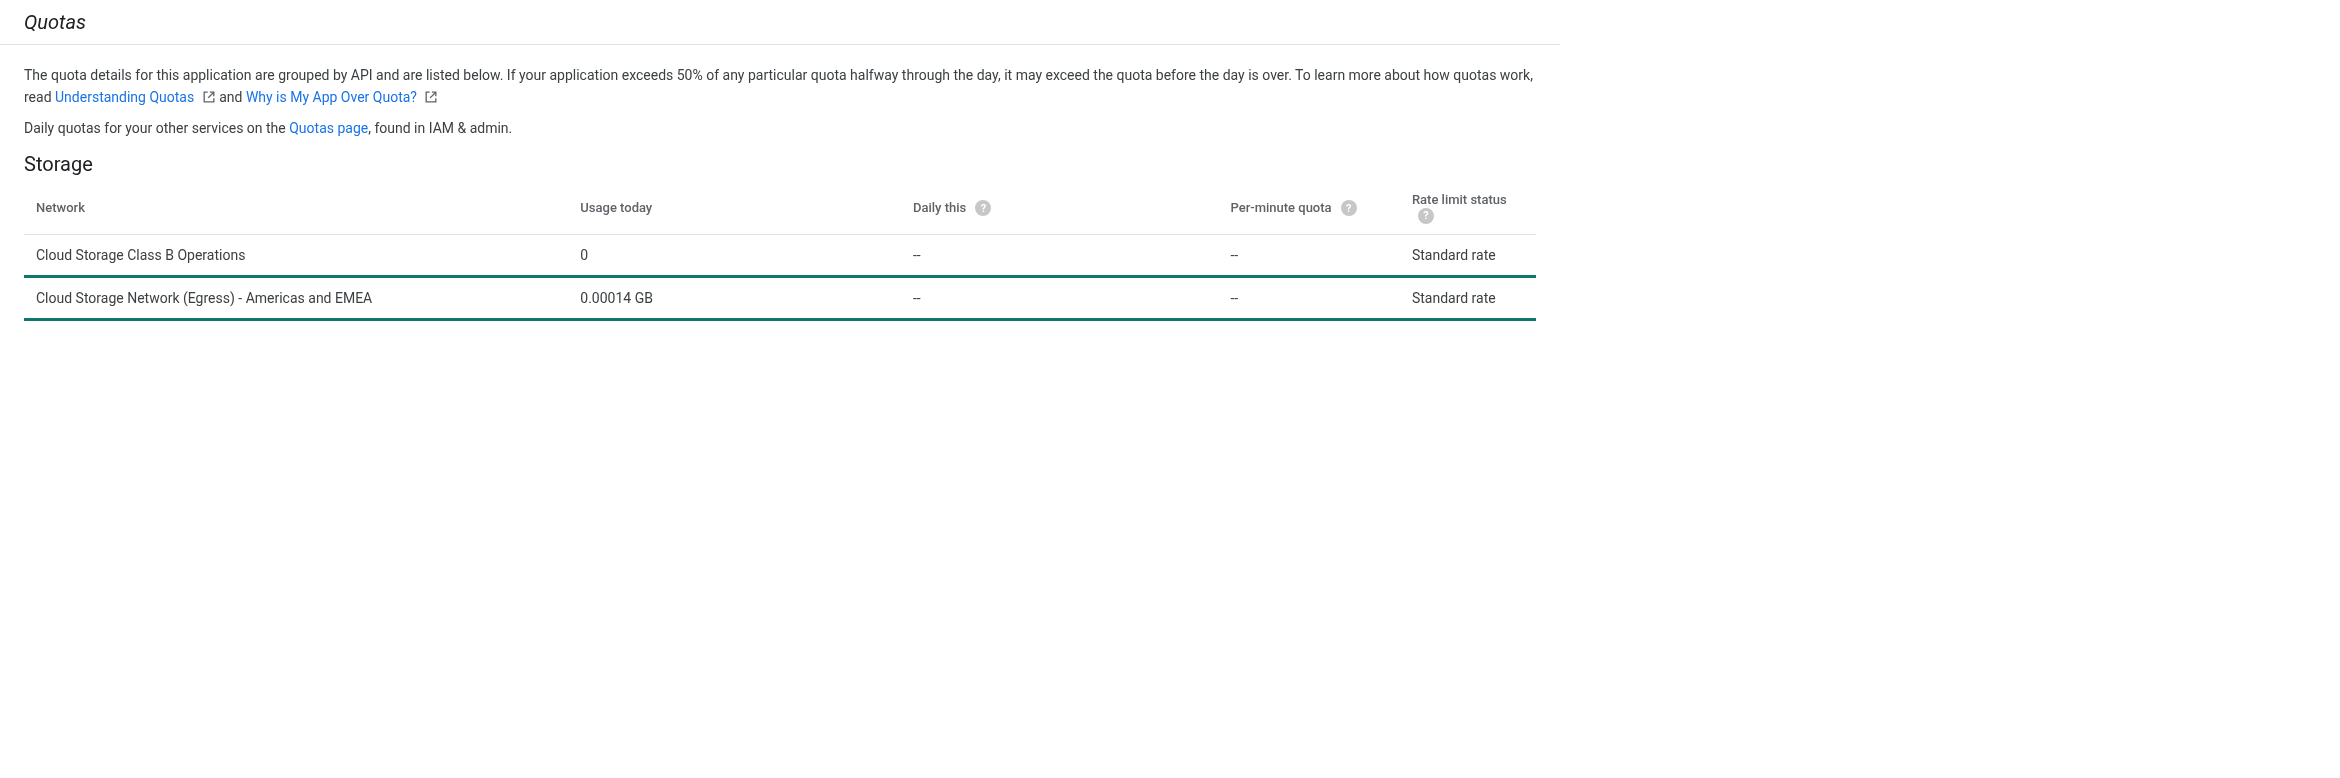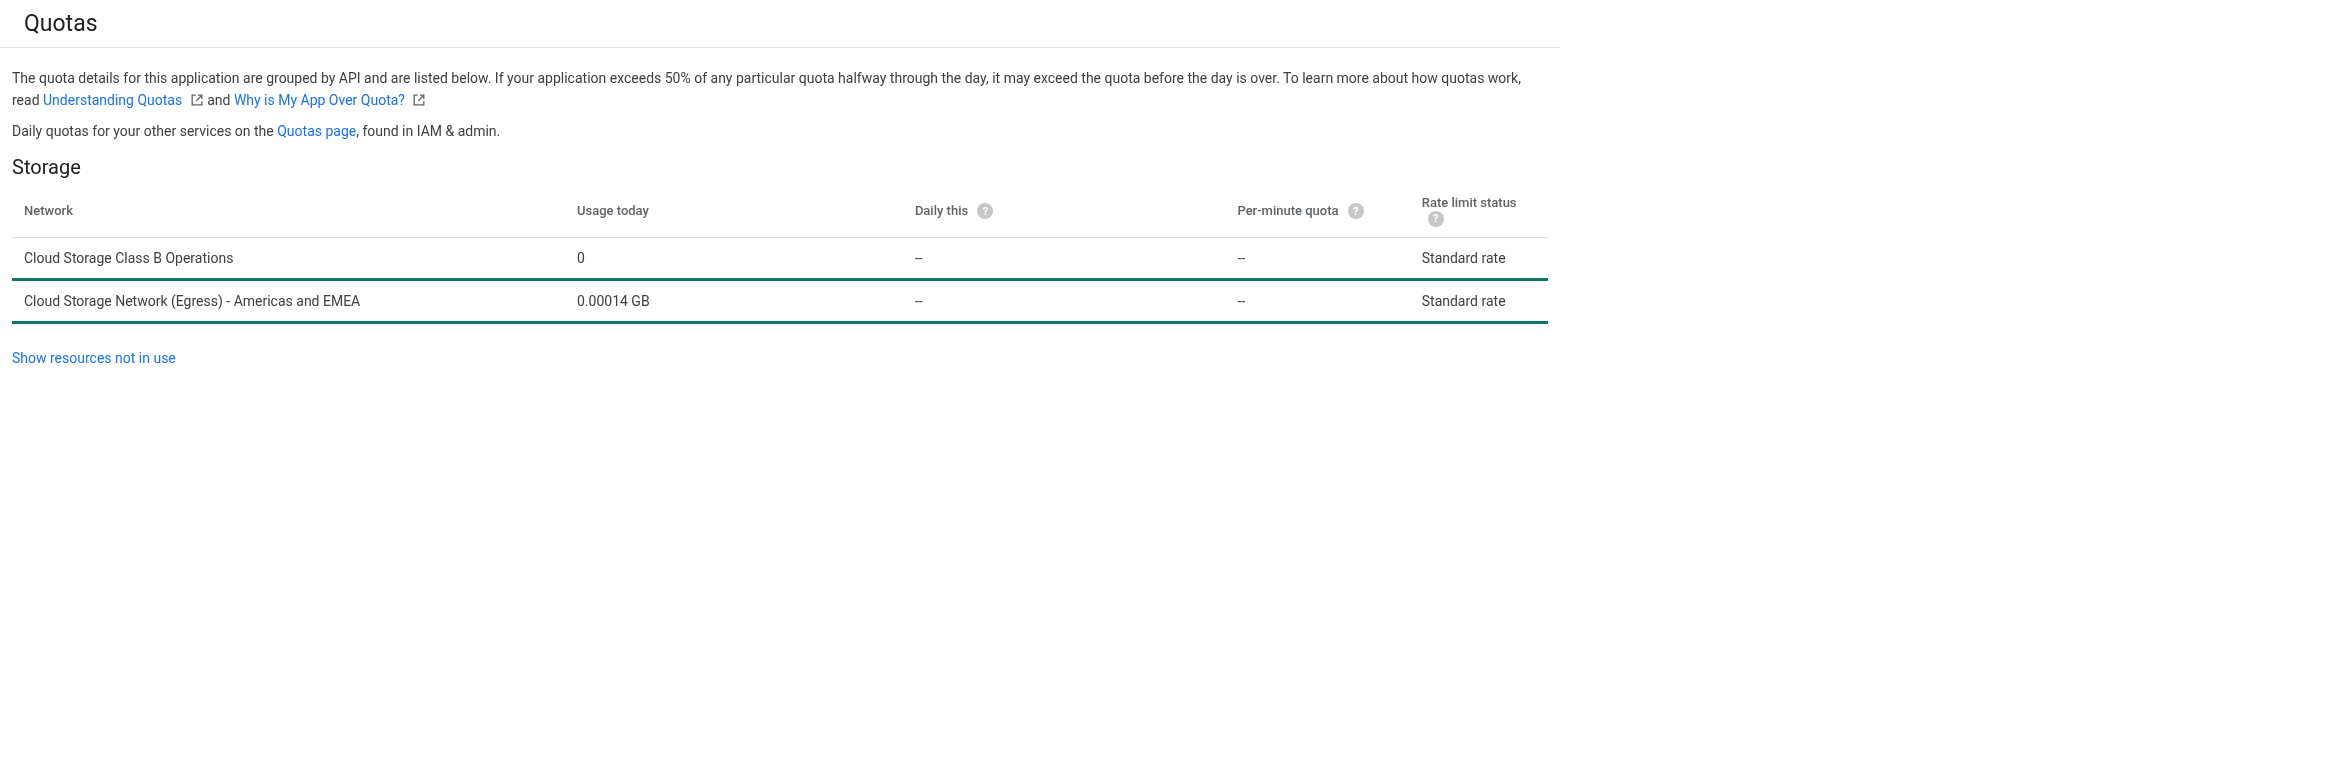--- a/index.html
+++ b/index.html
@@ -10,26 +10,27 @@
     background: #fff;
     color: #202124;
     font-size: 14px;
   }
   .page { width: 1560px; }
   .header {
     padding: 10px 24px;
     border-bottom: 1px solid #e0e0e0;
   }
   .title {
-    font-size: 23px;
+    font-size: 20px;
     font-weight: 400;
     color: #202124;
+    font-style: italic;
   }
   .content {
-    padding: 20px 12px;
+    padding: 20px 24px;
   }
   .intro {
     font-size: 14px;
     line-height: 1.55;
     color: #3c4043;
     margin-bottom: 10px;
   }
   .intro a {
     color: #1a73e8;
     text-decoration: none;
@@ -167,19 +168,14 @@
         <tr>
           <td>Cloud Storage Network (Egress) - Americas and EMEA</td>
           <td>0.00014 GB</td>
           <td>--</td>
           <td>--</td>
           <td>Standard rate</td>
         </tr>
       </tbody>
     </table>
 
-    <div class="link-row">
-      <a href="#">
-        <span>Show resources not in use</span>
-      </a>
-    </div>
   </div>
 </div>
 
 </body></html>

